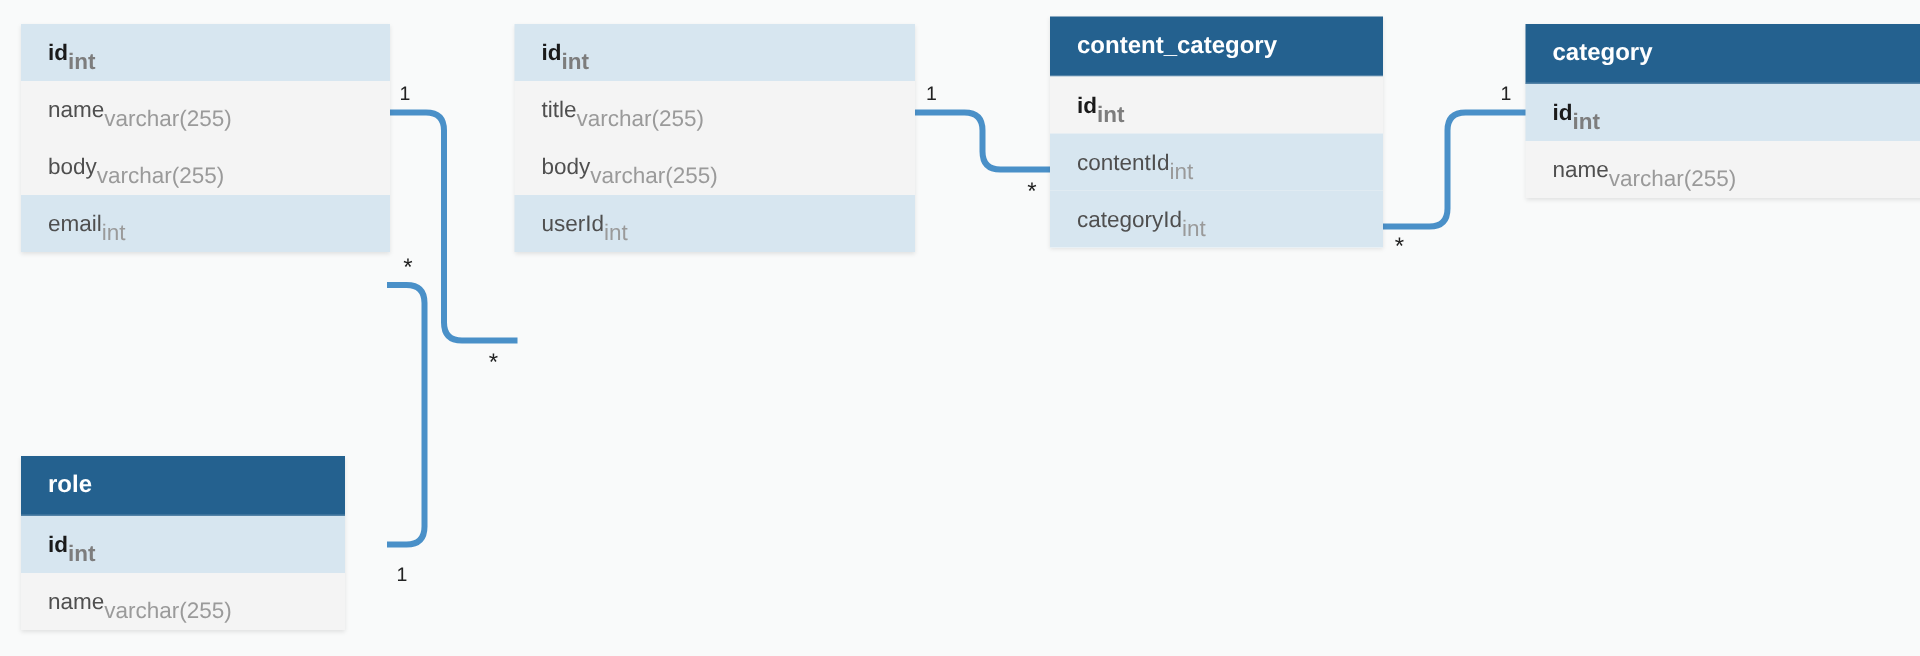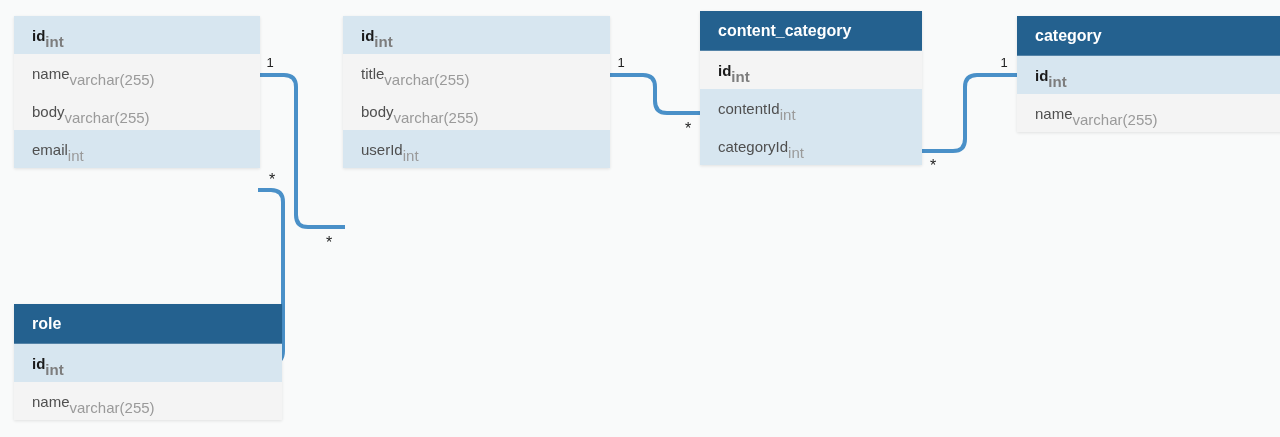--- a/index.html
+++ b/index.html
@@ -158,21 +158,21 @@
       </div>
       <div class="trow hl key">
         <span class="fname">id</span>
         <span class="ftype">int</span>
       </div>
       <div class="trow">
         <span class="fname">name</span>
         <span class="ftype">varchar(255)</span>
       </div>
     </div>
-    <div class="table" style="left: 14px; top: 304px; width: 268px;">
+    <div class="table" style="left: 14px; top: 304px; width: 216px;">
       <div class="thead">
         <span class="ttitle">role</span>
       </div>
       <div class="trow hl key">
         <span class="fname">id</span>
         <span class="ftype">int</span>
       </div>
       <div class="trow">
         <span class="fname">name</span>
         <span class="ftype">varchar(255)</span>

